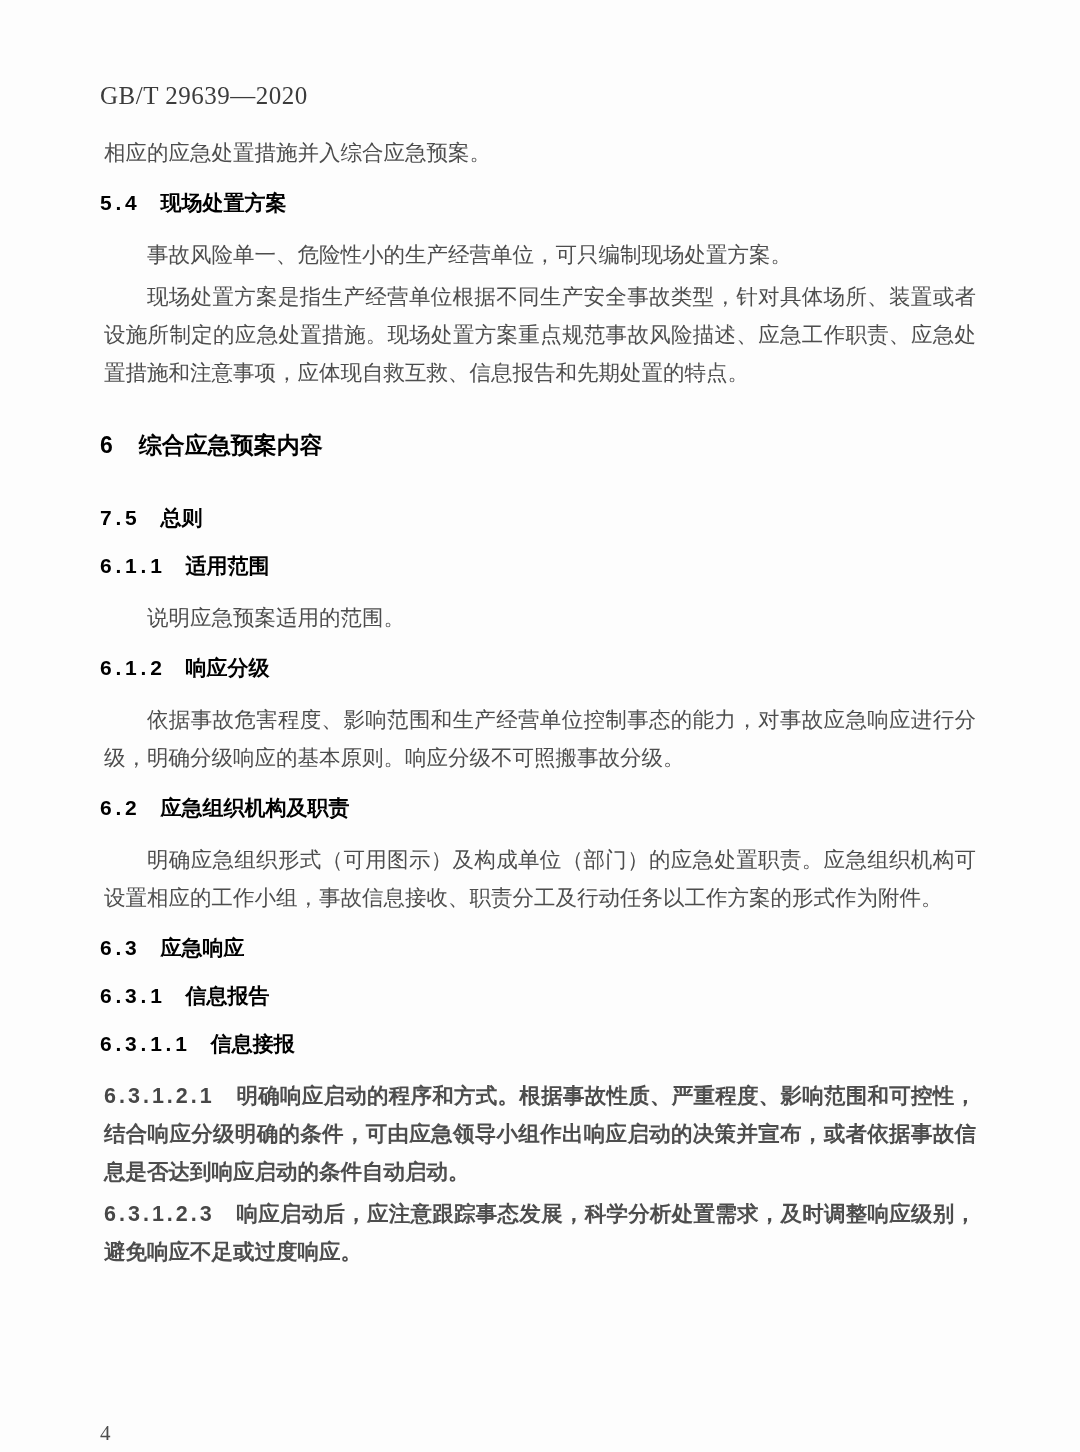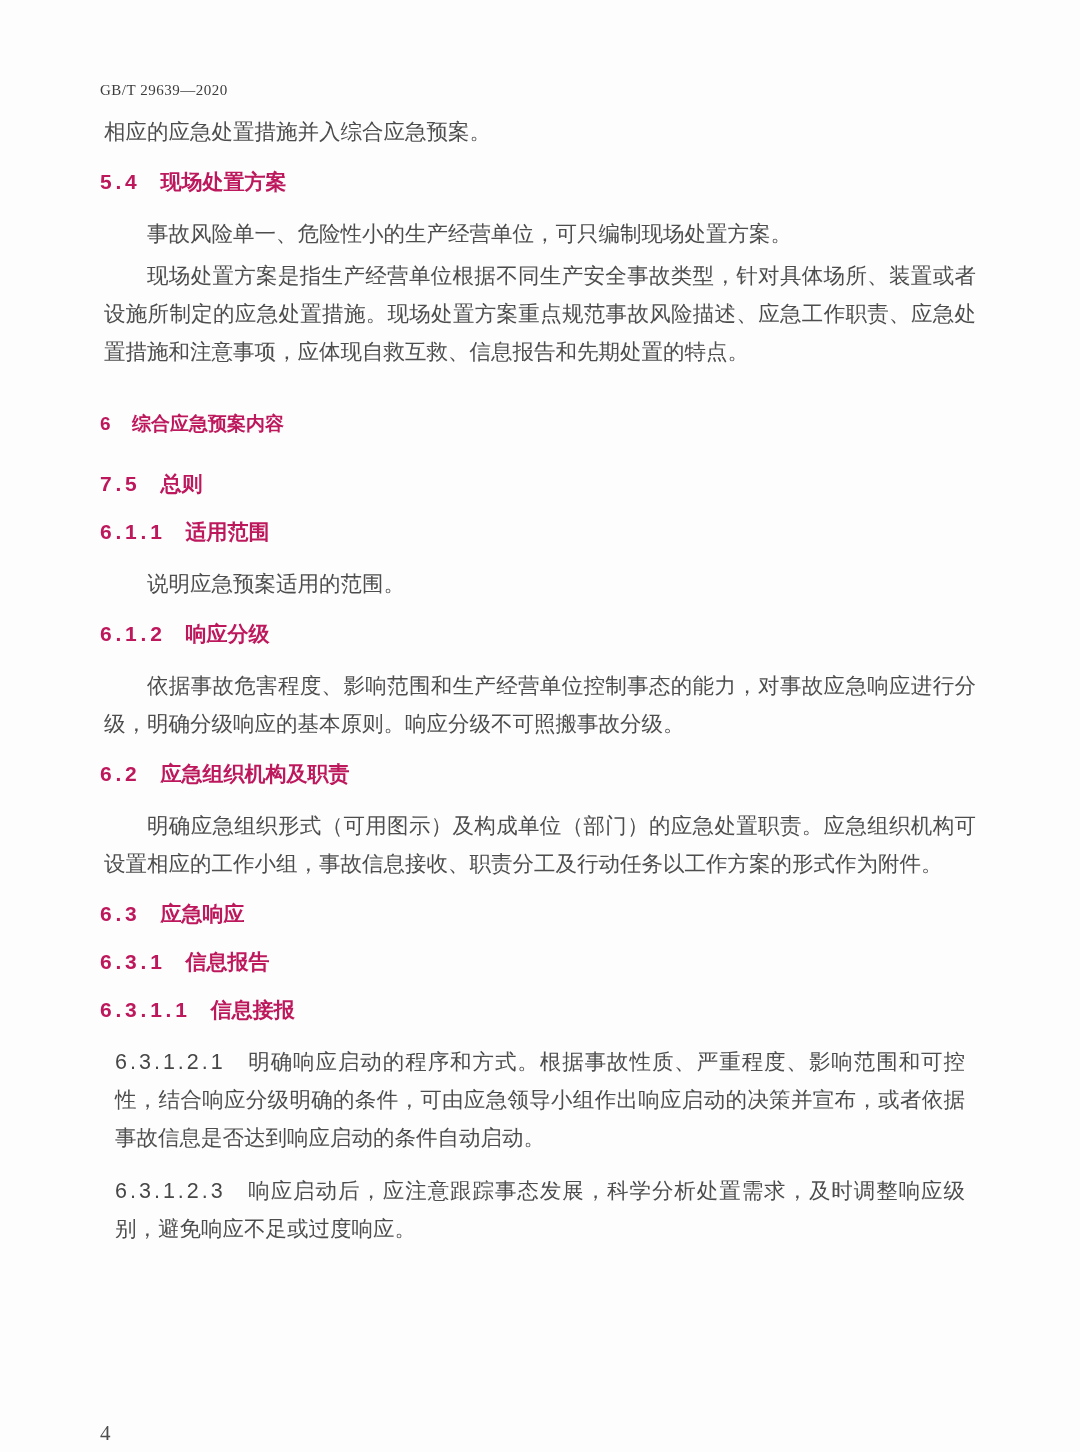--- a/index.html
+++ b/index.html
@@ -12,54 +12,55 @@
     width: 1080px;
     height: 1452px;
     margin: 0 auto;
     background: #fdfdfd;
     overflow: hidden;
     padding: 82px 100px 0 100px;
     color: #4a4a4a;
   }
   .doc-header {
     font-family: "Liberation Serif", "DejaVu Serif", serif;
-    font-size: 15px;
+    font-size: 25px;
     color: #3c3c3c;
     letter-spacing: 0.5px;
-    margin-bottom: 14px;
+    margin-bottom: 24px;
   }
   .para {
     font-size: 21.5px;
     line-height: 38px;
     text-align: justify;
     color: #4d4d4d;
     margin: 4px;
   }
   .para.indent { text-indent: 2em; }
   .h {
     font-family: "Liberation Sans", "DejaVu Sans", sans-serif;
     font-weight: bold;
-    color: #be185d;
+    color: #000000;
     line-height: 30px;
     text-align: left;
   }
   .h .num {
     letter-spacing: 0.18em;
     margin-right: 0.95em;
   }
   .h1 {
-    font-size: 19px;
-    margin: 38px 0 30px 0;
+    font-size: 23px;
+    margin: 38px 0 43px 0;
   }
   .h2, .h3, .h4 {
     font-size: 21px;
     margin: 16px 0 18px 0;
   }
   .clause {
-    margin: 15px;
+    margin: 4px;
+    font-weight: bold;
   }
   .clause .clause-num {
     font-family: "Liberation Sans", "DejaVu Sans", sans-serif;
     letter-spacing: 0.14em;
     margin-right: 1em;
     color: #474747;
   }
   .page-footer {
     position: absolute;
     left: 100px;

